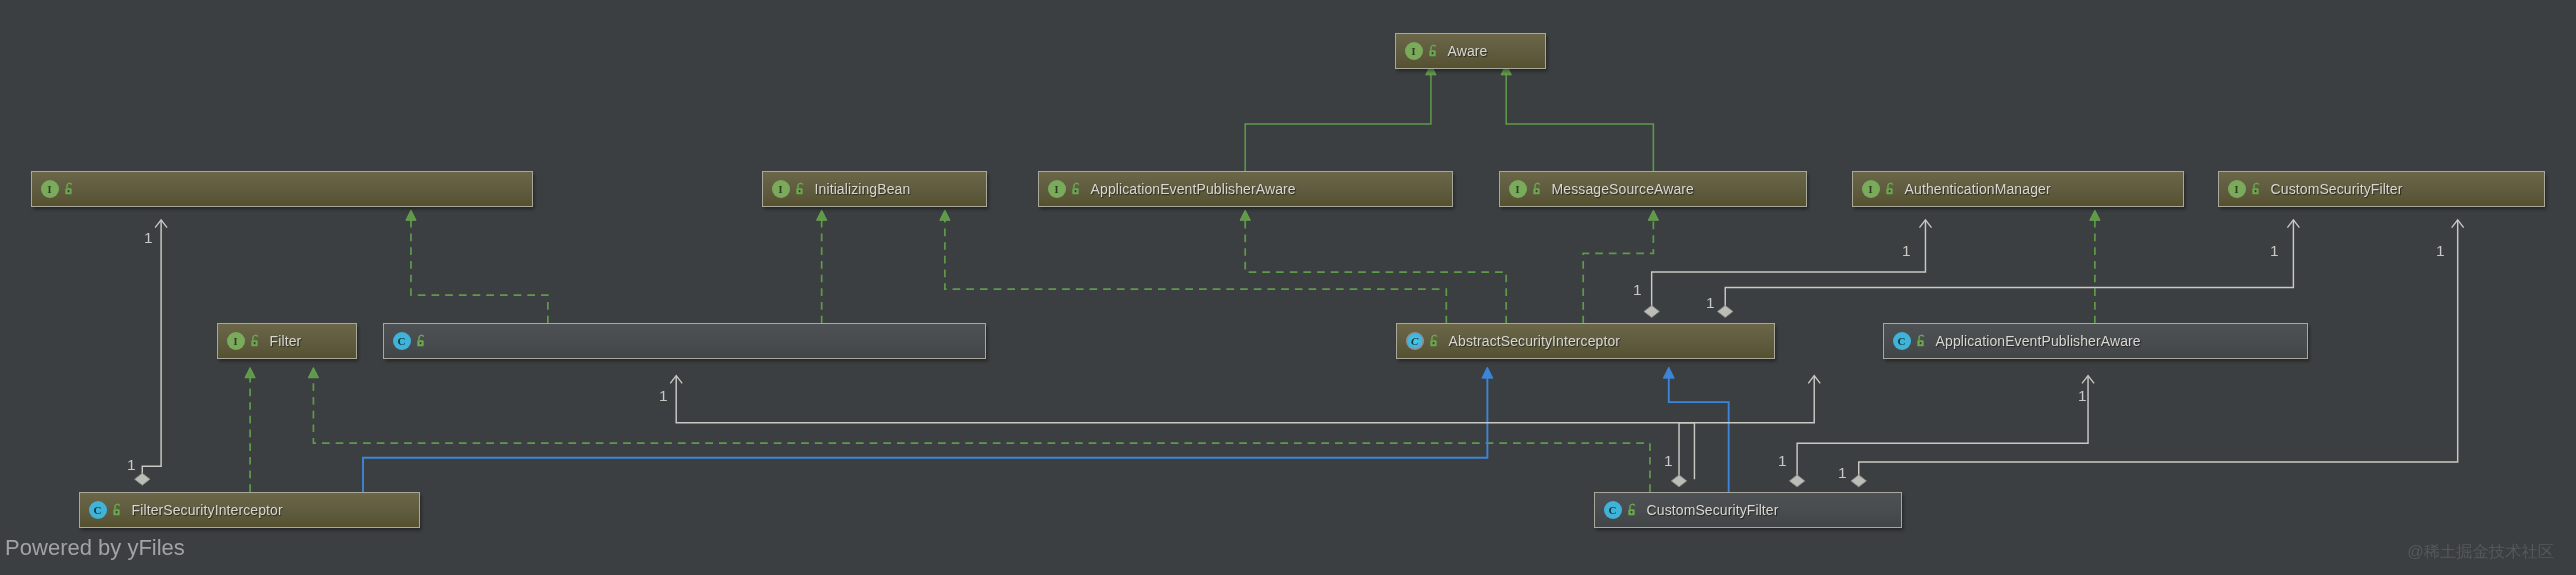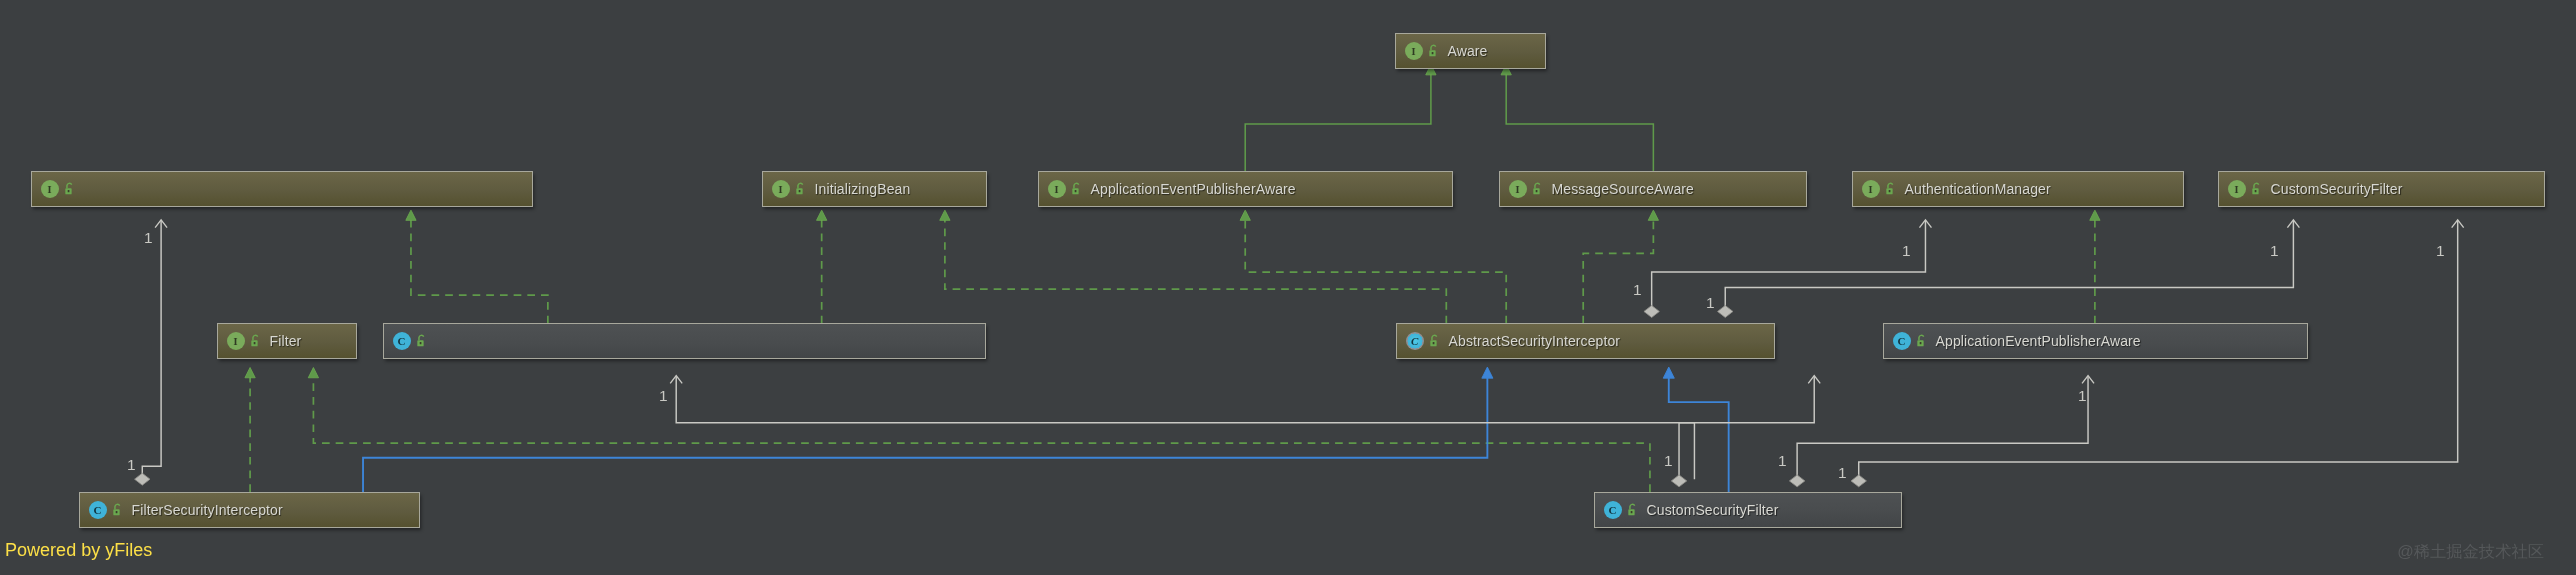--- a/index.html
+++ b/index.html
@@ -77,27 +77,27 @@
   .nlabel {
     font-size: 14px;
     letter-spacing: 0.1px;
     color: #d8d8d2;
     text-shadow: 0.9px 0.9px 0.9px rgba(0,0,0,0.55);
   }
   .nlabel.blue { color: #8fa7d8; }
   .watermark-left {
     position: absolute;
     left: 5.1px; bottom: 13.7px;
-    font-size: 18px;
-    color: #fde047;
+    font-size: 22px;
+    color: #a3a3a3;
     z-index: 2;
   }
   .watermark-right {
     position: absolute;
-    right: 32px; bottom: 12px;
+    right: 22px; bottom: 12px;
     font-size: 16.3px;
     color: #55585a;
     z-index: 2;
   }
   .mult {
     position: absolute;
     font-size: 15.4px;
     color: #c9c9c4;
     z-index: 6;
     pointer-events: none;

